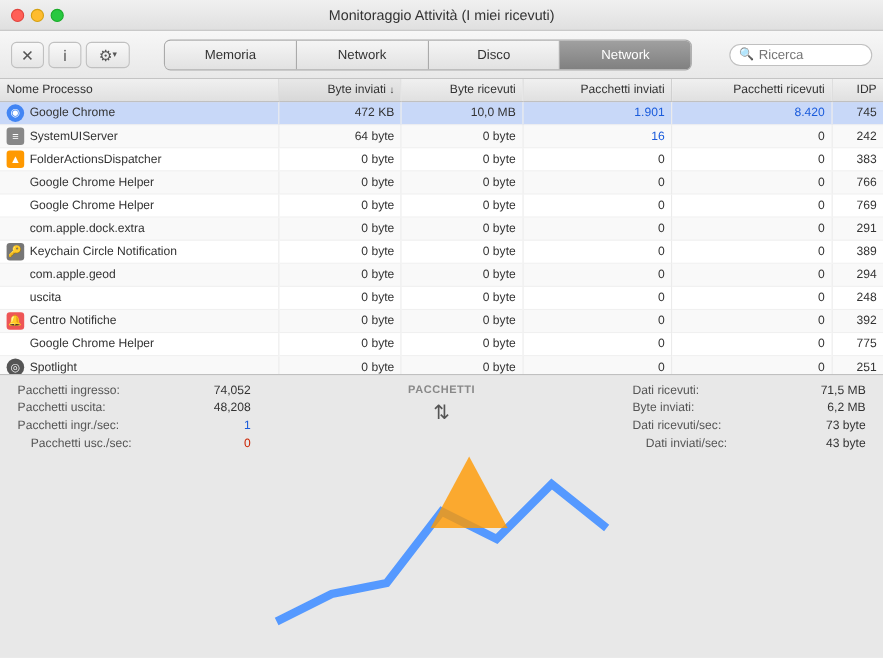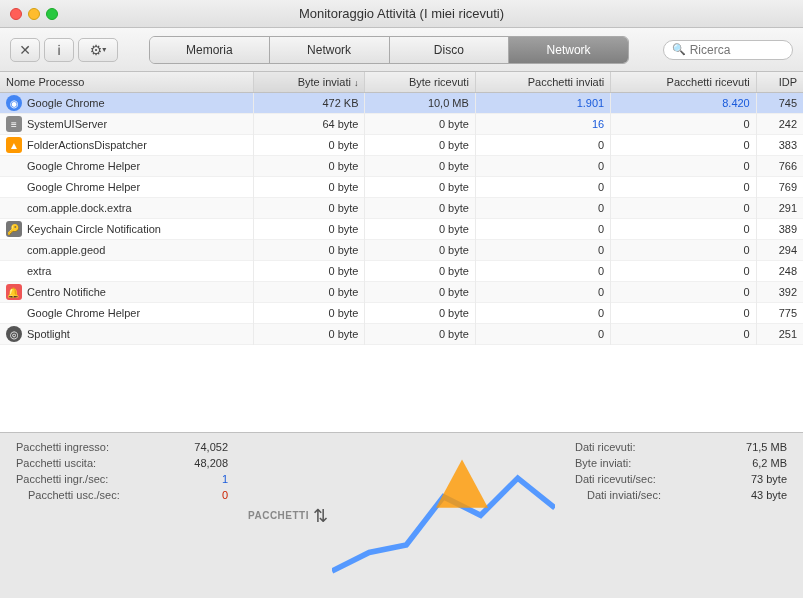--- a/index.html
+++ b/index.html
@@ -201,21 +201,21 @@
       min-width: 200px;
     }
     .stats-row:last-child { margin-bottom: 0; margin-left: 12px; }
     .stat-label { color: #555; font-size: 11px; }
     .stat-value { color: #333; font-size: 11px; font-weight: 500; min-width: 60px; text-align: right; }
     .stat-value.blue { color: #1a5bdb; }
     .stat-value.red { color: #cc2200; }
 
     .stats-middle {
       display: flex;
-      flex-direction: row;
+      flex-direction: column;
       align-items: center;
       justify-content: center;
       padding: 0 20px;
       gap: 4px;
     }
     .pacchetti-label {
       font-size: 10px;
       font-weight: 600;
       color: #888;
       letter-spacing: 0.5px;
@@ -409,21 +409,21 @@
       <td class="td-right">0 byte</td>
       <td class="td-right">0 byte</td>
       <td class="td-right ">0</td>
       <td class="td-right ">0</td>
       <td class="td-right">294</td>
     </tr>
             <tr>
       <td>
         <div class="process-name-cell">
           <span class="proc-icon"></span>
-          <span>extra</span>
+          <span>uscita</span>
         </div>
       </td>
       <td class="td-right">0 byte</td>
       <td class="td-right">0 byte</td>
       <td class="td-right ">0</td>
       <td class="td-right ">0</td>
       <td class="td-right">248</td>
     </tr>
             <tr>
       <td>

